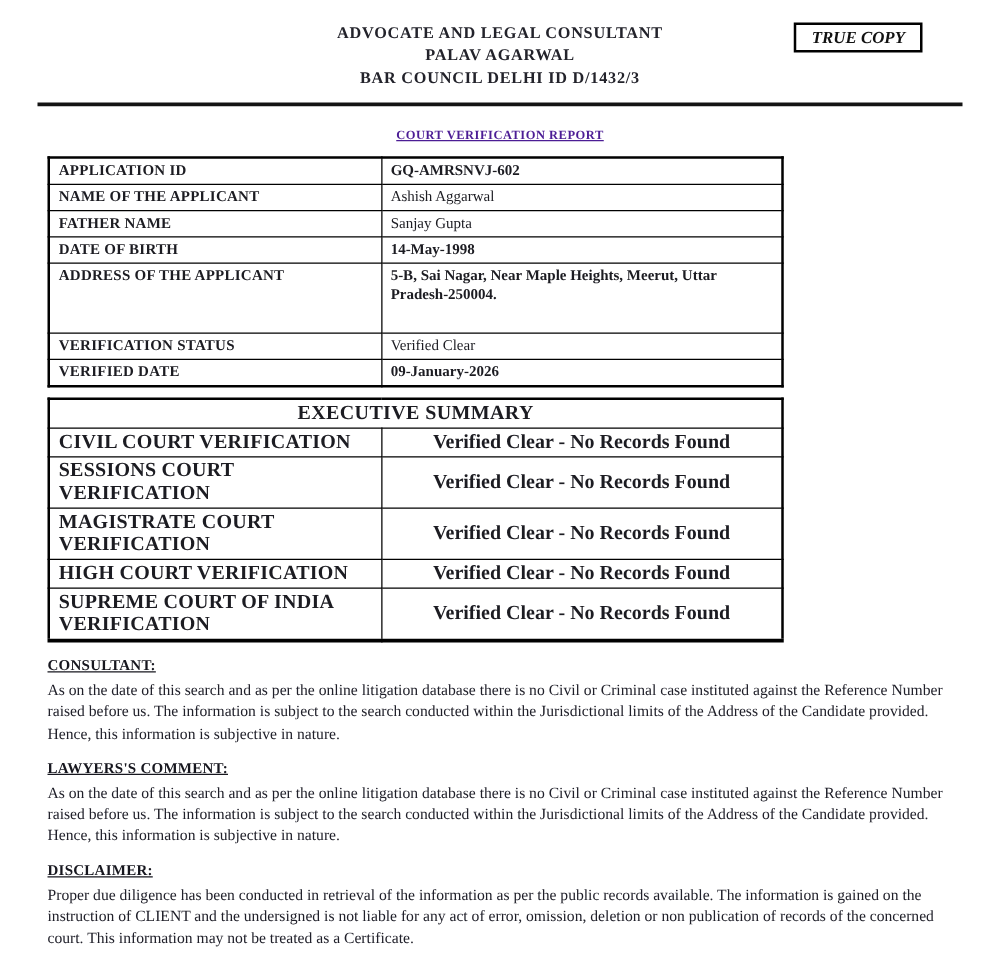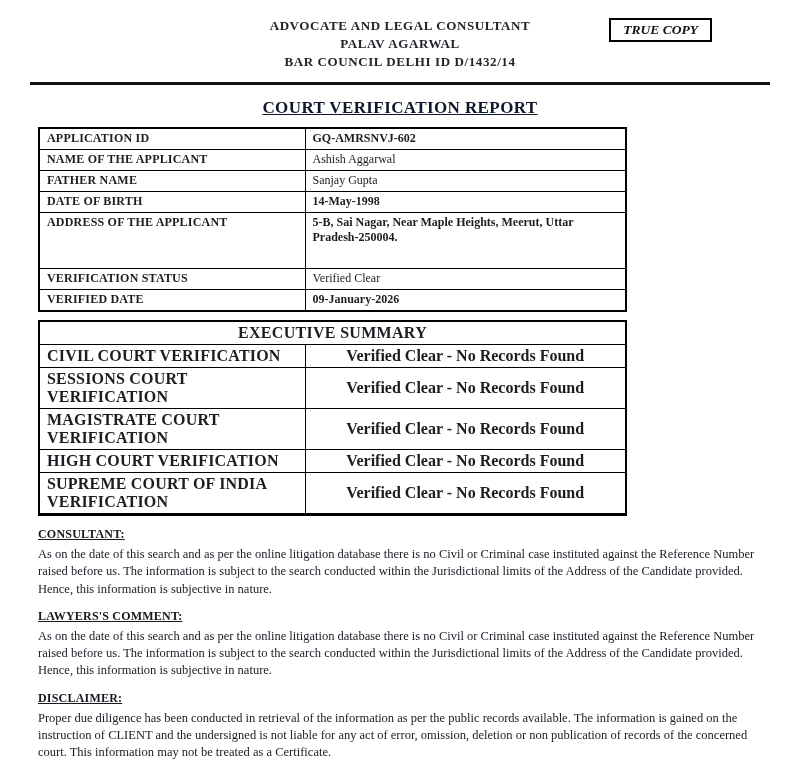--- a/index.html
+++ b/index.html
@@ -14,32 +14,32 @@
     width: 802px; height: 764px;
     padding: 16px 40px 0 38px;
     overflow: hidden;
   }
 
   
   .letterhead { text-align: center; }
   .lh-line { font-weight: bold; font-size: 13px; letter-spacing: 0.6px; line-height: 16px; margin-top: 2px; color: #23232b; }
 
   .true-copy {
-    position: absolute; top: 18px; right: 90px;
+    position: absolute; top: 18px; right: 64px;
     border: 2px solid #000; padding: 2px 12px;
     font-weight: bold; font-style: italic; font-size: 13.5px;
     color: #111;
   }
 
   .top-rule { border: none; border-top: 3px solid #141414; margin: 12px -8px 0 -8px; }
 
   .report-title { text-align: center; margin: 13px 0 9px 0; }
   .report-title span {
-    font-weight: bold; font-size: 17px; letter-spacing: 0.4px;
-    text-decoration: underline; color: #0f172a;
+    font-weight: bold; font-size: 10px; letter-spacing: 0.4px;
+    text-decoration: underline; color: #4c1d95;
   }
 
   
   table { border-collapse: collapse; }
   .main-table, .exec-table { width: 589px; margin-left: 0px; }
   .main-table { border: 2px solid #000; }
   .main-table td {
     border: 1px solid #000;
     padding: 2px 7px 3px 7px;
     font-size: 12px; vertical-align: top;
@@ -77,21 +77,21 @@
 
 <div class="page">
 
   <div class="true-copy">
     <span>TRUE COPY</span>
   </div>
 
   <div class="letterhead">
     <div class="lh-line">ADVOCATE AND LEGAL CONSULTANT</div>
     <div class="lh-line">PALAV AGARWAL</div>
-    <div class="lh-line">BAR COUNCIL DELHI ID D/1432/14</div>
+    <div class="lh-line">BAR COUNCIL DELHI ID D/1432/3</div>
   </div>
 
   <hr class="top-rule">
 
   <div class="report-title">
     <span>COURT VERIFICATION REPORT</span>
   </div>
 
   <table class="main-table">
     <tbody>

